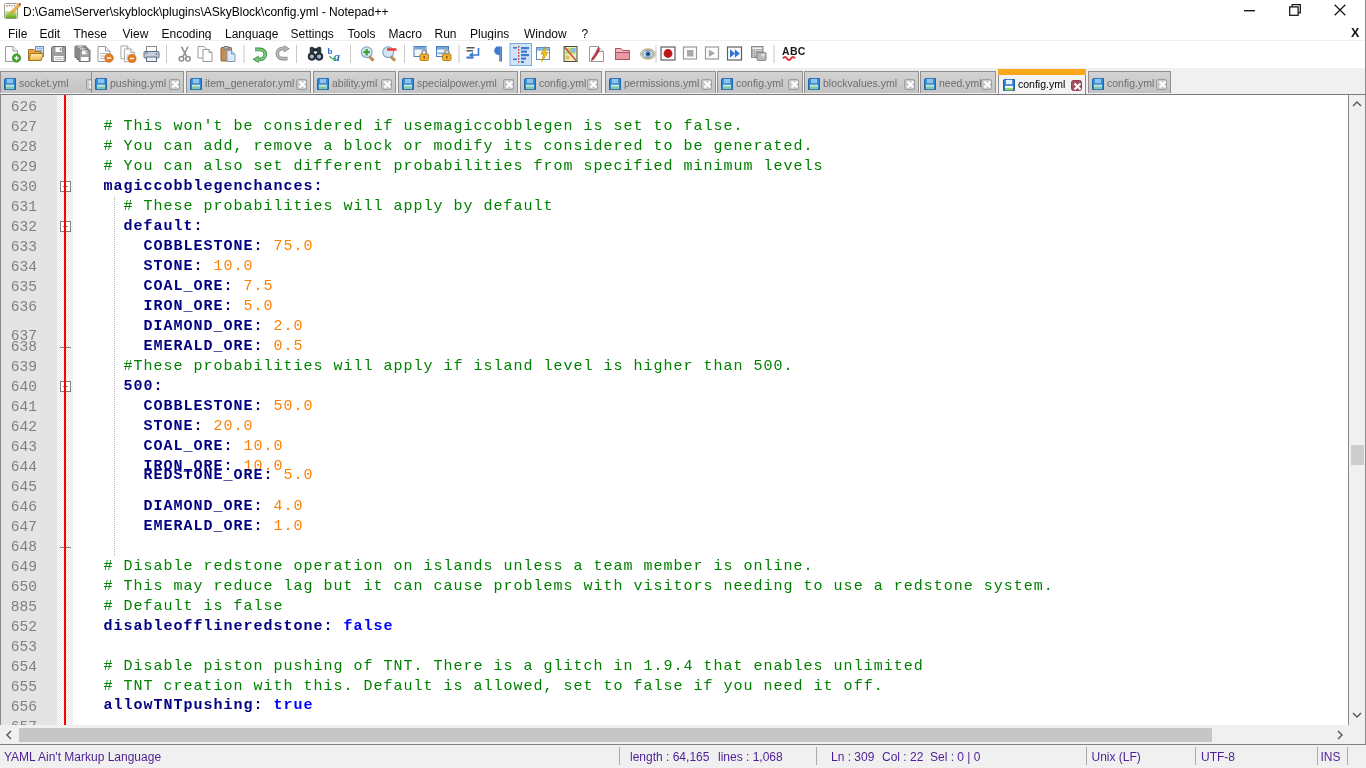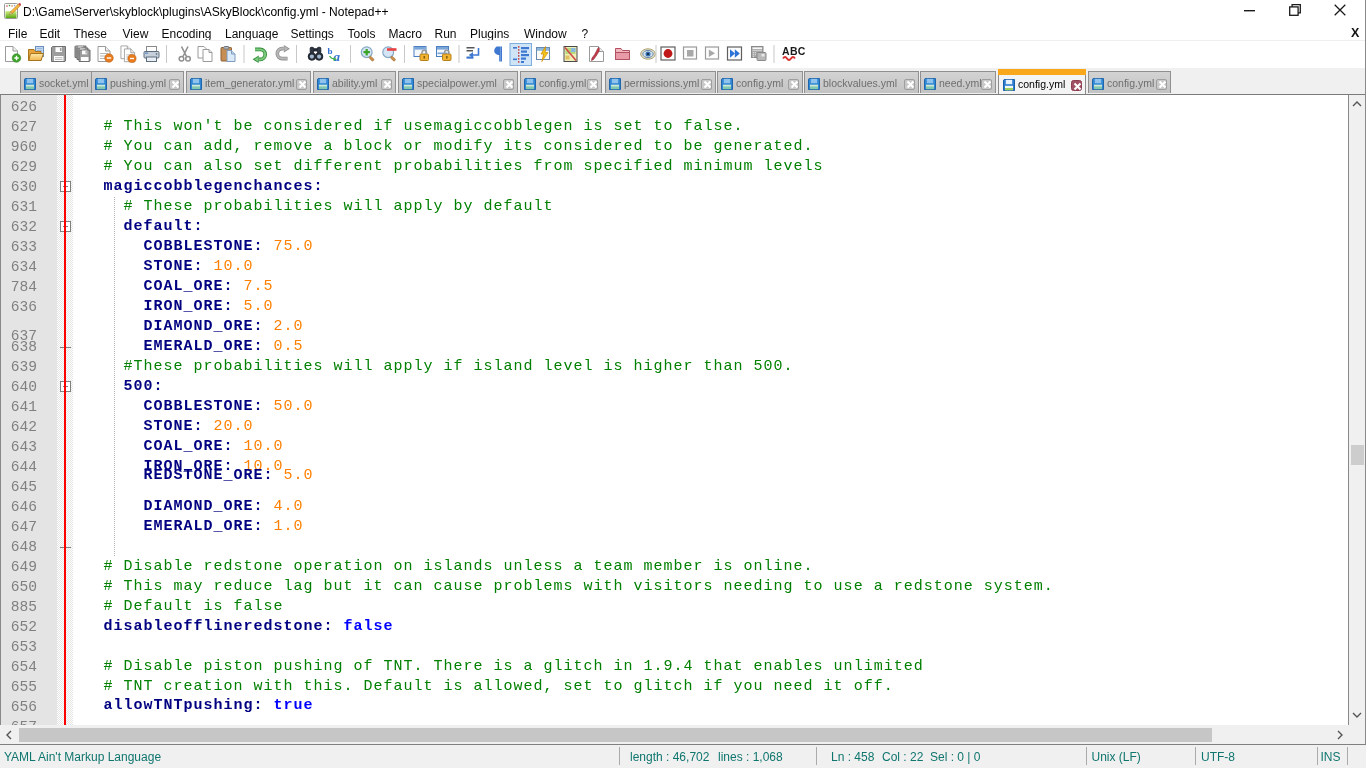--- a/index.html
+++ b/index.html
@@ -39,21 +39,21 @@
 .foldtick { position:absolute; left:59.5px; width:11px; height:1px; background:#808080; }
 .iguide { position:absolute; left:114px; width:1px;
   background:repeating-linear-gradient(to bottom,#b4b4b4 0 1px,transparent 1px 2px); }
 #vscroll { position:absolute; left:1348px; top:95px; width:18px; height:630px; background:#f0f0f0; border-left:1px solid #8a8a8a; }
 #vthumb { position:absolute; left:1351px; top:445px; width:13px; height:20px; background:#cdcdcd; }
 #hscroll { position:absolute; left:0; top:725px; width:1366px; height:18.5px; background:#f0f0f0; }
 #hthumb { position:absolute; left:19px; top:727.5px; width:1193px; height:14px; background:#c6c6c6; }
 #winright { position:absolute; left:1365px; top:0px; width:1px; height:744px; background:#8a8a8a; }
 #statustop { position:absolute; left:0; top:743.5px; width:1366px; height:1.5px; background:#808080; }
 #statusbar { position:absolute; left:0; top:745px; width:1366px; height:23px; background:#f0f0f0; }
-.st { position:absolute; top:749.5px; font-size:12px; color:#0f766e; white-space:pre; }
+.st { position:absolute; top:749.5px; font-size:12px; color:#4c1d95; white-space:pre; }
 .ssep { position:absolute; top:747px; width:1px; height:18px; background:#ababab; }
 .arrow { position:absolute; }
 </style>
 </head>
 <body>
 <svg class="arrow" style="left:4px;top:2.5px" width="17" height="17" viewBox="0 0 17 17">
 <rect x="0.5" y="0.5" width="13" height="15" rx="1" fill="#ffffff" stroke="#9a9a9a"></rect>
 <rect x="1.5" y="8" width="11" height="7" fill="url(#gpage)"></rect>
 <circle cx="3" cy="3" r="0.8" fill="#d04040"></circle>
     <circle cx="5.5" cy="2.6" r="0.8" fill="#40a040"></circle>
@@ -325,21 +325,21 @@
         <rect x="3.8" y="8" width="1.2" height="1.2"></rect>
       </g>
 <rect x="6" y="6.5" width="9" height="8" rx="1" fill="#b8b8b8" stroke="#8a8a8a"></rect>
 <rect x="10.5" y="8" width="3" height="2.5" fill="#e8e8e8"></rect>
 </g>
     <rect x="773.5" y="5" width="1" height="18" fill="#c8c8c8"></rect>
     <text x="782" y="15" font-size="10.5" font-weight="bold" letter-spacing="0.3" fill="#1a1a1a">ABC</text>
     <path d="M783 18.5 q2 -3 4 0 q2 3 4 0 q2 -3 4 0" fill="none" stroke="#d83030" stroke-width="1.9"></path>
   </svg>
 <div id="tabbar">
-    <div class="tab" style="left:20px;width:101px">
+    <div class="tab" style="left:0;width:101px">
       <svg class="fi" width="12" height="12" viewBox="0 0 12 12">
 <path d="M0.5 1.2 L1.2 0.5 H11.5 V11.5 H0.5 Z" fill="#3087d6" stroke="#2266aa"></path>
 <rect x="2.8" y="0.8" width="6.4" height="4.4" fill="#8fc3ec"></rect>
 <rect x="2" y="6.8" width="8" height="4.4" fill="#82c8ae"></rect>
 <rect x="2" y="6.8" width="8" height="1.6" fill="#cfe8dc"></rect>
 </svg>
       <div class="lbl">socket.yml</div>
       <div class="tx">
         <svg width="9" height="9" viewBox="0 0 9 9">
           <path d="M1.5 1.5 L7.5 7.5 M7.5 1.5 L1.5 7.5" stroke="#ffffff" stroke-width="2.1"></path>
@@ -501,35 +501,35 @@
         </svg>
       </div>
     </div>
   </div>
 <div id="tabline"></div>
 <div id="gutter"></div>
 <div id="foldmargin"></div>
 <div class="lnum" style="top:96.5px">626</div>
 <div class="lnum" style="top:116.5px">627</div>
 <div class="row" style="top:116.5px">&nbsp;&nbsp;&nbsp;<span class="c"># This won't be considered if usemagiccobblegen is set to false.</span></div>
-<div class="lnum" style="top:136.5px">960</div>
+<div class="lnum" style="top:136.5px">628</div>
 <div class="row" style="top:136.5px">&nbsp;&nbsp;&nbsp;<span class="c"># You can add, remove a block or modify its considered to be generated.</span></div>
 <div class="lnum" style="top:156.5px">629</div>
 <div class="row" style="top:156.5px">&nbsp;&nbsp;&nbsp;<span class="c"># You can also set different probabilities from specified minimum levels</span></div>
 <div class="lnum" style="top:176.5px">630</div>
 <div class="row" style="top:176.5px">&nbsp;&nbsp;&nbsp;<span class="k">magiccobblegenchances:</span></div>
 <div class="lnum" style="top:196.5px">631</div>
 <div class="row" style="top:196.5px">&nbsp;&nbsp;&nbsp;&nbsp;&nbsp;<span class="c"># These probabilities will apply by default</span></div>
 <div class="lnum" style="top:216.5px">632</div>
 <div class="row" style="top:216.5px">&nbsp;&nbsp;&nbsp;&nbsp;&nbsp;<span class="k">default:</span></div>
 <div class="lnum" style="top:236.5px">633</div>
 <div class="row" style="top:236.5px">&nbsp;&nbsp;&nbsp;&nbsp;&nbsp;&nbsp;&nbsp;<span class="k">COBBLESTONE:</span><span class="n"> 75.0</span></div>
 <div class="lnum" style="top:256.5px">634</div>
 <div class="row" style="top:256.5px">&nbsp;&nbsp;&nbsp;&nbsp;&nbsp;&nbsp;&nbsp;<span class="k">STONE:</span><span class="n"> 10.0</span></div>
-<div class="lnum" style="top:276.5px">784</div>
+<div class="lnum" style="top:276.5px">635</div>
 <div class="row" style="top:276.5px">&nbsp;&nbsp;&nbsp;&nbsp;&nbsp;&nbsp;&nbsp;<span class="k">COAL_ORE:</span><span class="n"> 7.5</span></div>
 <div class="lnum" style="top:296.5px">636</div>
 <div class="row" style="top:296.5px">&nbsp;&nbsp;&nbsp;&nbsp;&nbsp;&nbsp;&nbsp;<span class="k">IRON_ORE:</span><span class="n"> 5.0</span></div>
 <div class="lnum" style="top:326px">637</div>
 <div class="row" style="top:316.5px">&nbsp;&nbsp;&nbsp;&nbsp;&nbsp;&nbsp;&nbsp;<span class="k">DIAMOND_ORE:</span><span class="n"> 2.0</span></div>
 <div class="lnum" style="top:336.5px">638</div>
 <div class="row" style="top:336.5px">&nbsp;&nbsp;&nbsp;&nbsp;&nbsp;&nbsp;&nbsp;<span class="k">EMERALD_ORE:</span><span class="n"> 0.5</span></div>
 <div class="lnum" style="top:356.5px">639</div>
 <div class="row" style="top:356.5px">&nbsp;&nbsp;&nbsp;&nbsp;&nbsp;<span class="c">#These probabilities will apply if island level is higher than 500.</span></div>
 <div class="lnum" style="top:376.5px">640</div>
@@ -554,21 +554,21 @@
 <div class="lnum" style="top:576.5px">650</div>
 <div class="row" style="top:576.5px">&nbsp;&nbsp;&nbsp;<span class="c"># This may reduce lag but it can cause problems with visitors needing to use a redstone system.</span></div>
 <div class="lnum" style="top:596.5px">885</div>
 <div class="row" style="top:596.5px">&nbsp;&nbsp;&nbsp;<span class="c"># Default is false</span></div>
 <div class="lnum" style="top:616.5px">652</div>
 <div class="row" style="top:616.5px">&nbsp;&nbsp;&nbsp;<span class="k">disableofflineredstone:</span><span class="w"> false</span></div>
 <div class="lnum" style="top:636.5px">653</div>
 <div class="lnum" style="top:656.5px">654</div>
 <div class="row" style="top:656.5px">&nbsp;&nbsp;&nbsp;<span class="c"># Disable piston pushing of TNT. There is a glitch in 1.9.4 that enables unlimited</span></div>
 <div class="lnum" style="top:676.5px">655</div>
-<div class="row" style="top:676.5px">&nbsp;&nbsp;&nbsp;<span class="c"># TNT creation with this. Default is allowed, set to glitch if you need it off.</span></div>
+<div class="row" style="top:676.5px">&nbsp;&nbsp;&nbsp;<span class="c"># TNT creation with this. Default is allowed, set to false if you need it off.</span></div>
 <div class="lnum" style="top:696.5px">656</div>
 <div class="row" style="top:696px">&nbsp;&nbsp;&nbsp;<span class="k">allowTNTpushing:</span><span class="w"> true</span></div>
 <div class="lnum" style="top:716.5px">657</div>
 <div id="redline"></div>
 <div class="foldbox" style="top:181.0px">
     <i></i>
   </div>
 <div class="foldbox" style="top:221.0px">
     <i></i>
   </div>
@@ -592,23 +592,23 @@
 <svg class="arrow" style="left:6px;top:729.5px" width="6" height="10" viewBox="0 0 6 10">
     <path d="M5 1 L1 5 L5 9" fill="none" stroke="#555" stroke-width="1.4"></path>
   </svg>
 <svg class="arrow" style="left:1337px;top:729.5px" width="6" height="10" viewBox="0 0 6 10">
     <path d="M1 1 L5 5 L1 9" fill="none" stroke="#555" stroke-width="1.4"></path>
   </svg>
 <div id="winright"></div>
 <div id="statustop"></div>
 <div id="statusbar"></div>
 <div class="st" style="left:4px">YAML Ain't Markup Language</div>
-<div class="st" style="left:630px">length : 46,702</div>
+<div class="st" style="left:630px">length : 64,165</div>
 <div class="st" style="left:718px">lines : 1,068</div>
-<div class="st" style="left:831px">Ln : 458</div>
+<div class="st" style="left:831px">Ln : 309</div>
 <div class="st" style="left:882px">Col : 22</div>
 <div class="st" style="left:930px">Sel : 0 | 0</div>
 <div class="st" style="left:1091.5px">Unix (LF)</div>
 <div class="st" style="left:1201px">UTF-8</div>
 <div class="st" style="left:1320.5px">INS</div>
 <div class="ssep" style="left:618.5px"></div>
 <div class="ssep" style="left:816px"></div>
 <div class="ssep" style="left:1085.5px"></div>
 <div class="ssep" style="left:1194.5px"></div>
 <div class="ssep" style="left:1316.5px"></div>

